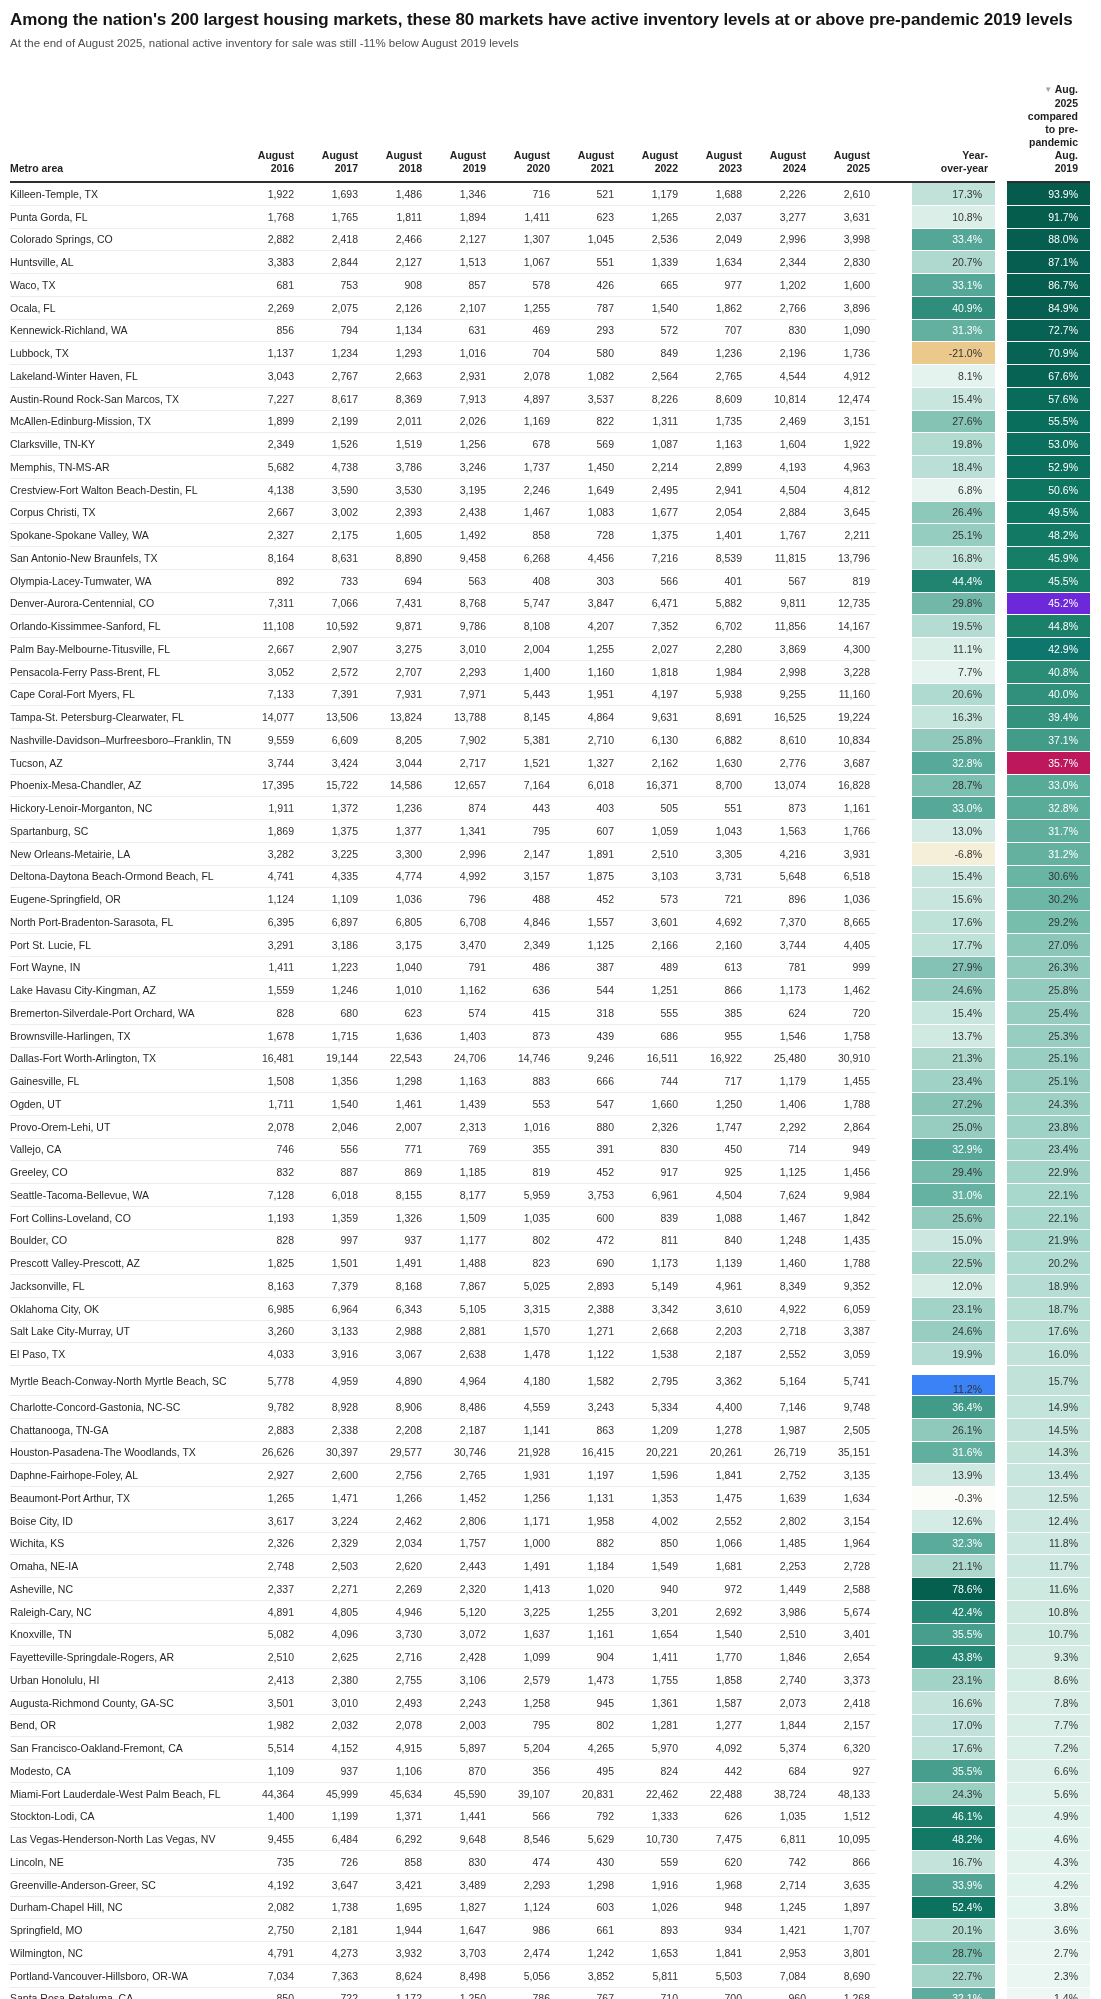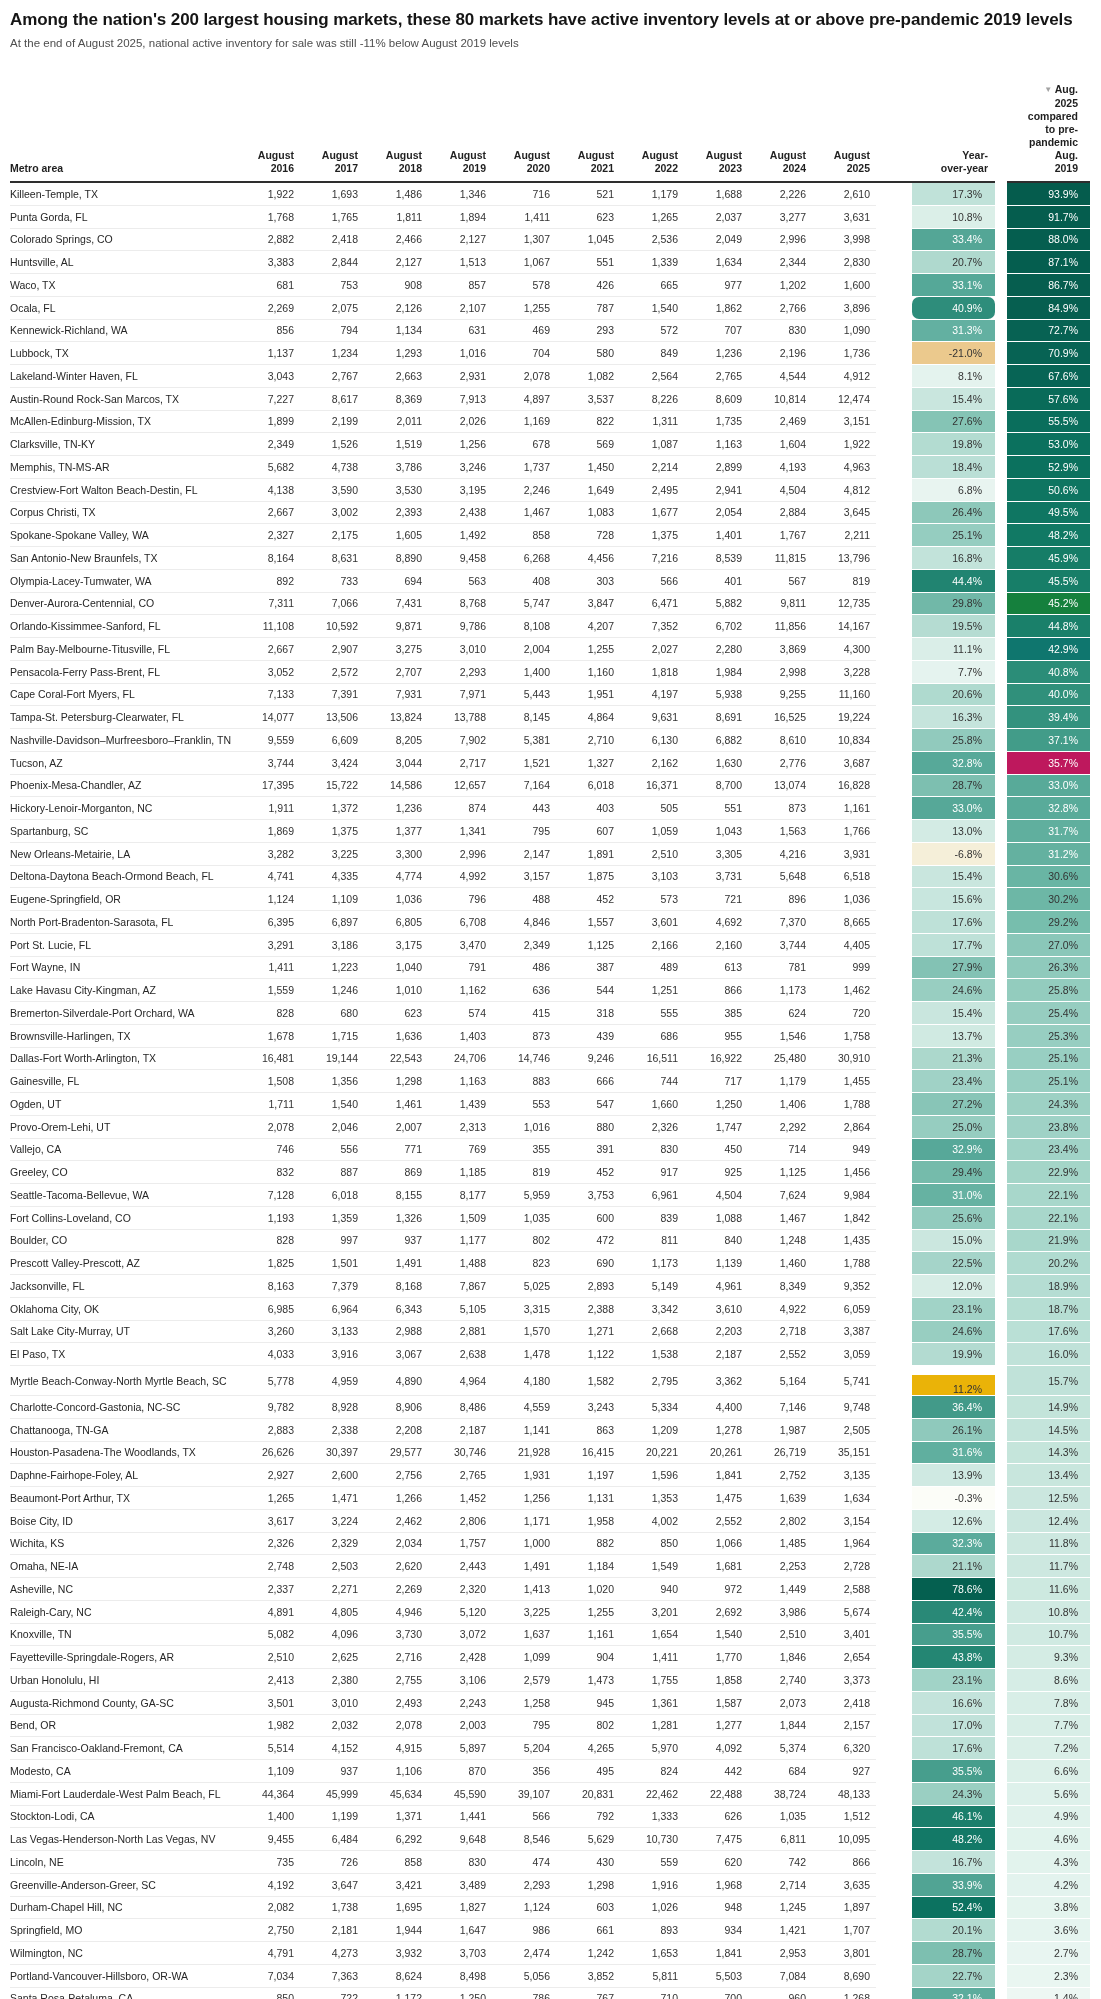--- a/index.html
+++ b/index.html
@@ -156,21 +156,21 @@
           <td class="num">2,075</td>
           <td class="num">2,126</td>
           <td class="num">2,107</td>
           <td class="num">1,255</td>
           <td class="num">787</td>
           <td class="num">1,540</td>
           <td class="num">1,862</td>
           <td class="num">2,766</td>
           <td class="num">3,896</td>
           <td class="yoy">
-            <div class="heat" style="background: rgb(46, 141, 123); color: rgb(255, 255, 255); border-radius: 7px;">40.9%</div>
+            <div class="heat" style="background: rgb(46, 141, 123); color: rgb(255, 255, 255);">40.9%</div>
           </td>
           <td class="vs" style="background: rgb(6, 95, 80); color: rgb(255, 255, 255);">84.9%</td>
         </tr>
         <tr>
           <td class="metro">Kennewick-Richland, WA</td>
           <td class="num">856</td>
           <td class="num">794</td>
           <td class="num">1,134</td>
           <td class="num">631</td>
           <td class="num">469</td>
@@ -379,21 +379,21 @@
           <td class="num">8,768</td>
           <td class="num">5,747</td>
           <td class="num">3,847</td>
           <td class="num">6,471</td>
           <td class="num">5,882</td>
           <td class="num">9,811</td>
           <td class="num">12,735</td>
           <td class="yoy">
             <div class="heat" style="background: rgb(113, 184, 168); color: rgb(51, 51, 51);">29.8%</div>
           </td>
-          <td class="vs" style="background: #15803d; color: rgb(255, 255, 255);">45.2%</td>
+          <td class="vs" style="background: #6d28d9; color: rgb(255, 255, 255);">45.2%</td>
         </tr>
         <tr>
           <td class="metro">Orlando-Kissimmee-Sanford, FL</td>
           <td class="num">11,108</td>
           <td class="num">10,592</td>
           <td class="num">9,871</td>
           <td class="num">9,786</td>
           <td class="num">8,108</td>
           <td class="num">4,207</td>
           <td class="num">7,352</td>
@@ -955,21 +955,21 @@
           <td class="num">4,959</td>
           <td class="num">4,890</td>
           <td class="num">4,964</td>
           <td class="num">4,180</td>
           <td class="num">1,582</td>
           <td class="num">2,795</td>
           <td class="num">3,362</td>
           <td class="num">5,164</td>
           <td class="num">5,741</td>
           <td class="yoy">
-            <div class="heat" style="background: #eab308; color: rgb(51, 51, 51); margin-top: 17px;">11.2%</div>
+            <div class="heat" style="background: #3b82f6; color: rgb(51, 51, 51); margin-top: 17px;">11.2%</div>
           </td>
           <td class="vs" style="background: rgb(192, 226, 217); color: rgb(51, 51, 51);">15.7%</td>
         </tr>
         <tr>
           <td class="metro">Charlotte-Concord-Gastonia, NC-SC</td>
           <td class="num">9,782</td>
           <td class="num">8,928</td>
           <td class="num">8,906</td>
           <td class="num">8,486</td>
           <td class="num">4,559</td>

